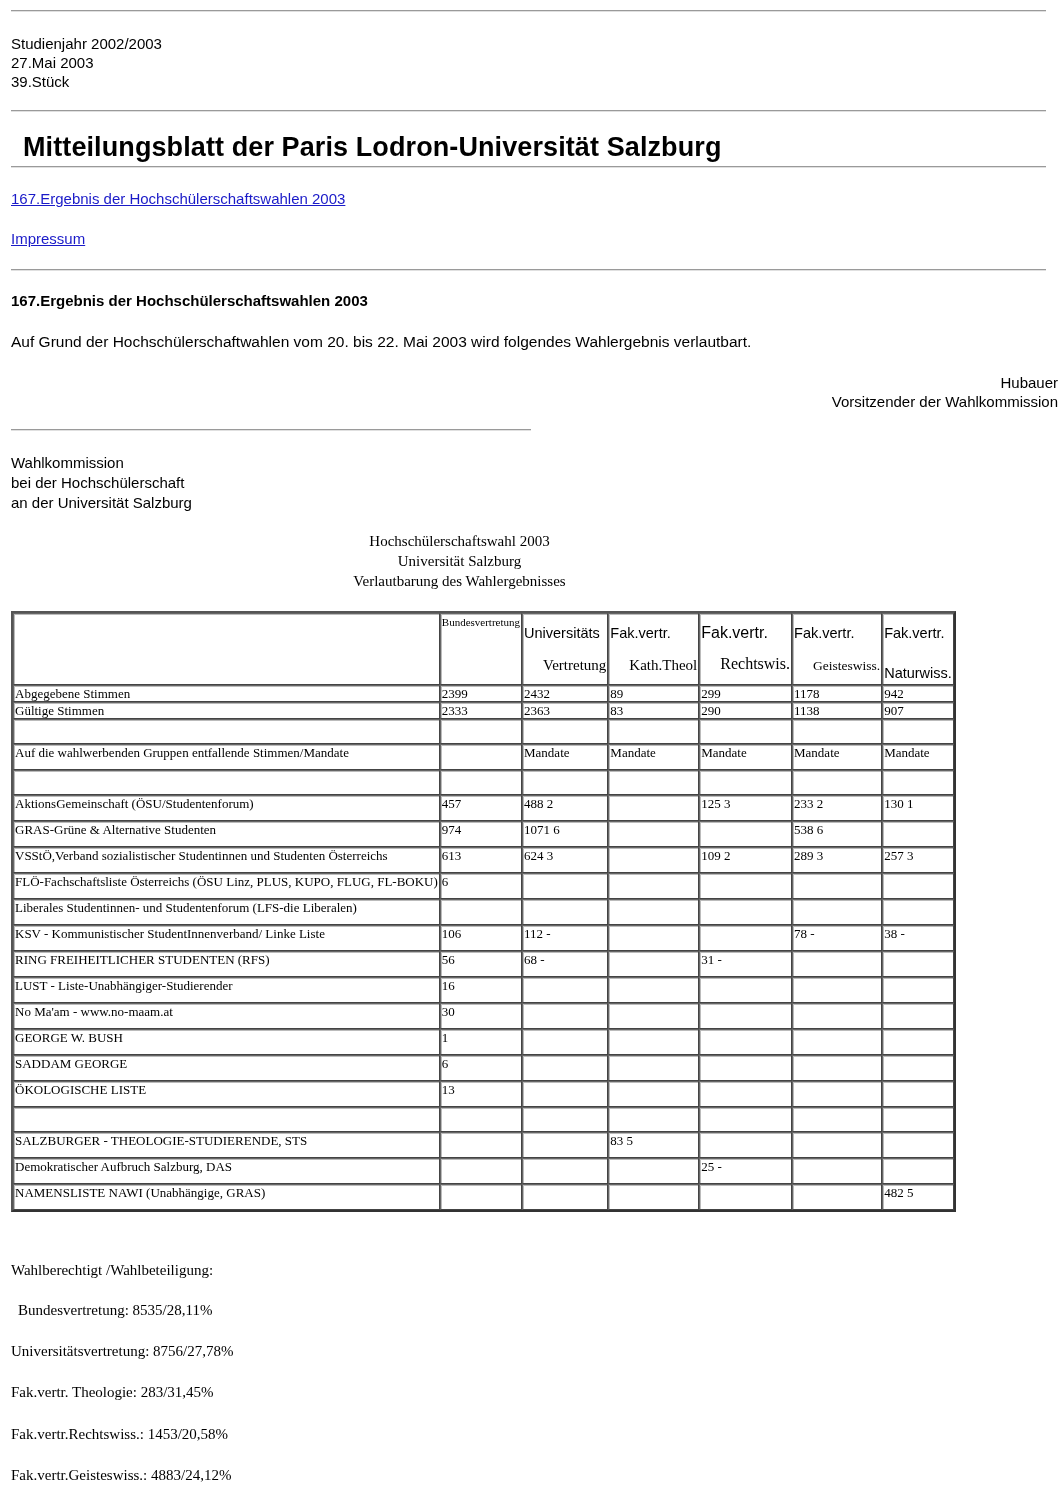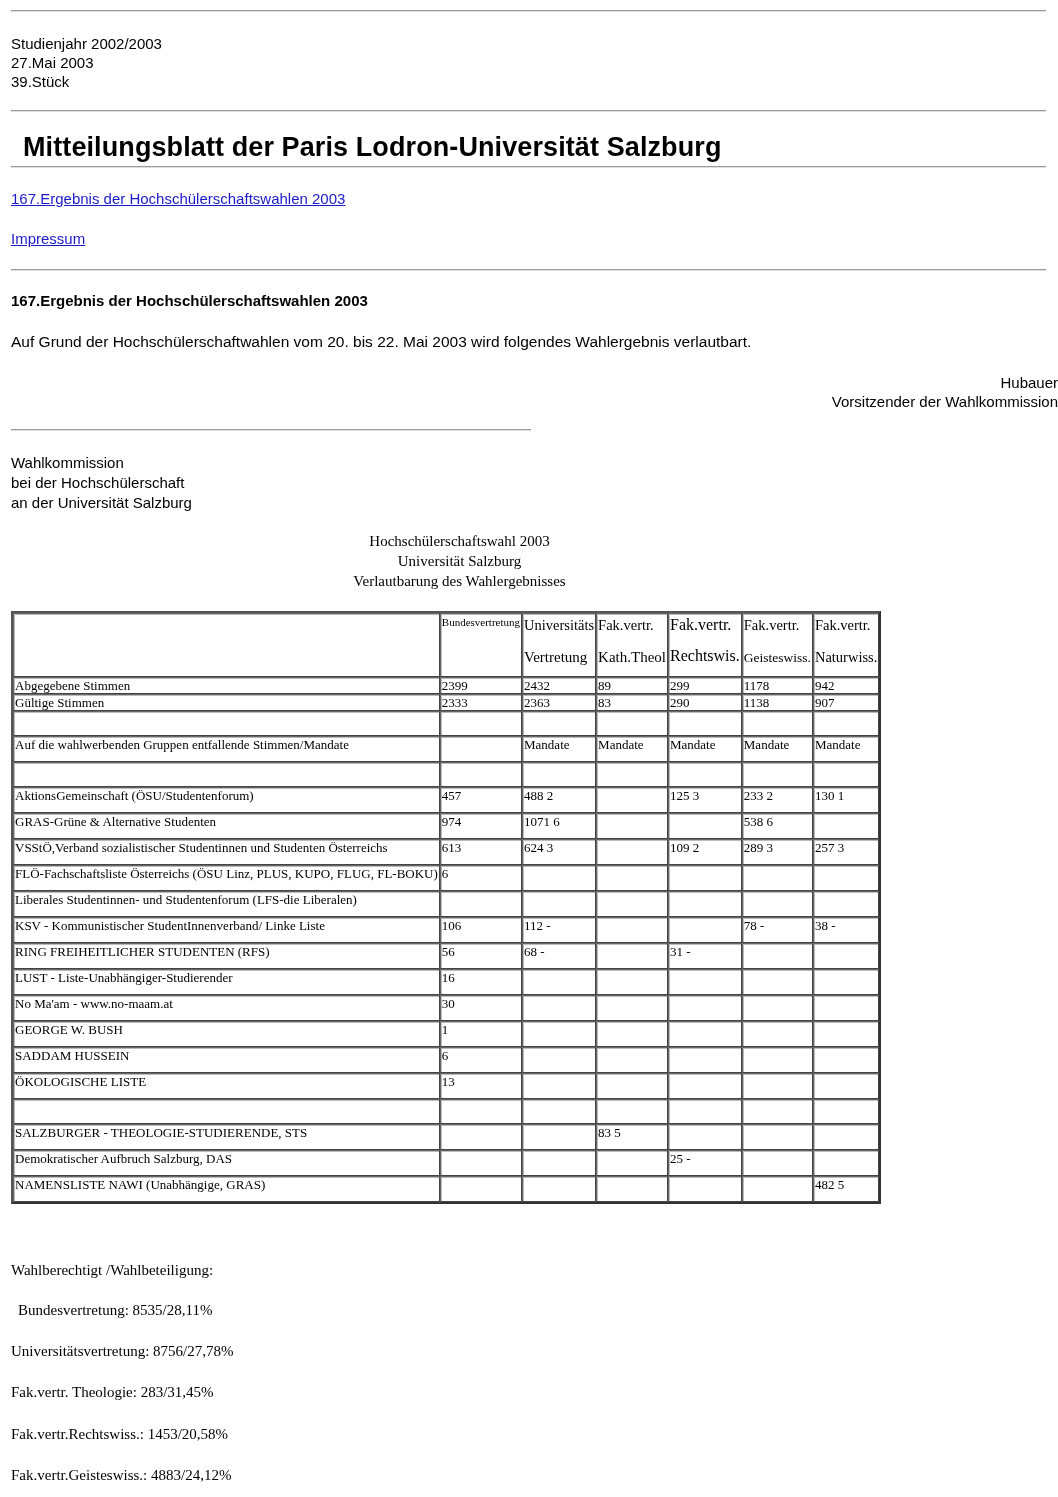--- a/index.html
+++ b/index.html
@@ -30,22 +30,22 @@
       font-family: "Liberation Serif", serif; font-size: 13px;
     }
     table.results td {
       border: 1px solid #444; border-top-color: #666; border-left-color: #666;
       box-shadow: inset 1px 1px 0 #bbb;
       padding: 0 1px; vertical-align: top; line-height: 15px;
       white-space: nowrap;
     }
     .hdr td { height: 62px; }
     .hdr .small { font-size: 11px; }
-    .hdr .big { font-family: Liberation Serif, serif; font-size: 14.5px; line-height: 22px; }
-    .hdr .big2 { font-family: "Liberation Serif", serif; font-size: 15px; }
+    .hdr .big { font-family: Liberation Sans, sans-serif; font-size: 14.5px; line-height: 22px; margin-top: 8px; }
+    .hdr .big2 { font-family: "Liberation Serif", serif; font-size: 15px; padding-left: 19px; }
     .hdr .lg { font-size: 16px; }
     .r-s td { height: 14px; line-height: 14px; }
     .r-l td { height: 24px; }
     .r-spacer td { height: 23px; }
 
     .foot { left: 11px; font-family: "Liberation Serif", serif; font-size: 15px; }
   </style>
 </head>
 <body>
 
@@ -262,21 +262,21 @@
       <tr class="r-l">
         <td>GEORGE W. BUSH</td>
         <td>1</td>
         <td></td>
         <td></td>
         <td></td>
         <td></td>
         <td></td>
       </tr>
       <tr class="r-l">
-        <td>SADDAM HUSSEIN</td>
+        <td>SADDAM GEORGE</td>
         <td>6</td>
         <td></td>
         <td></td>
         <td></td>
         <td></td>
         <td></td>
       </tr>
       <tr class="r-l">
         <td>ÖKOLOGISCHE LISTE</td>
         <td>13</td>

